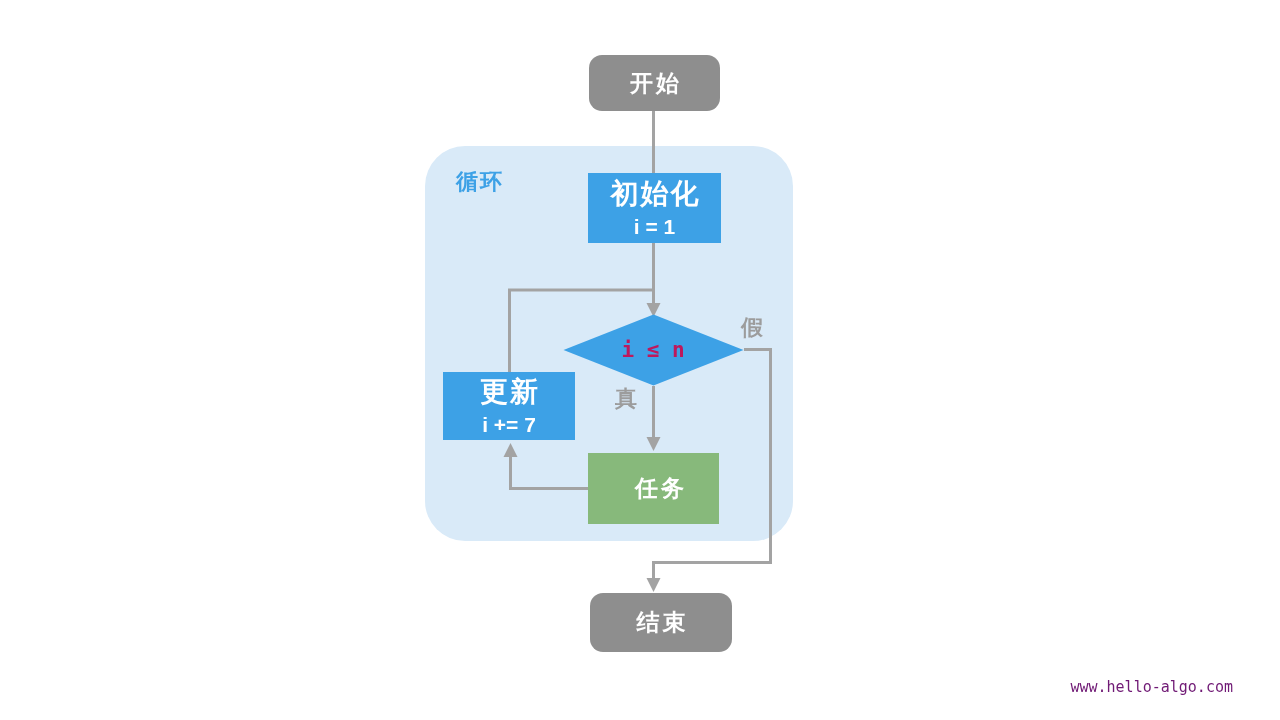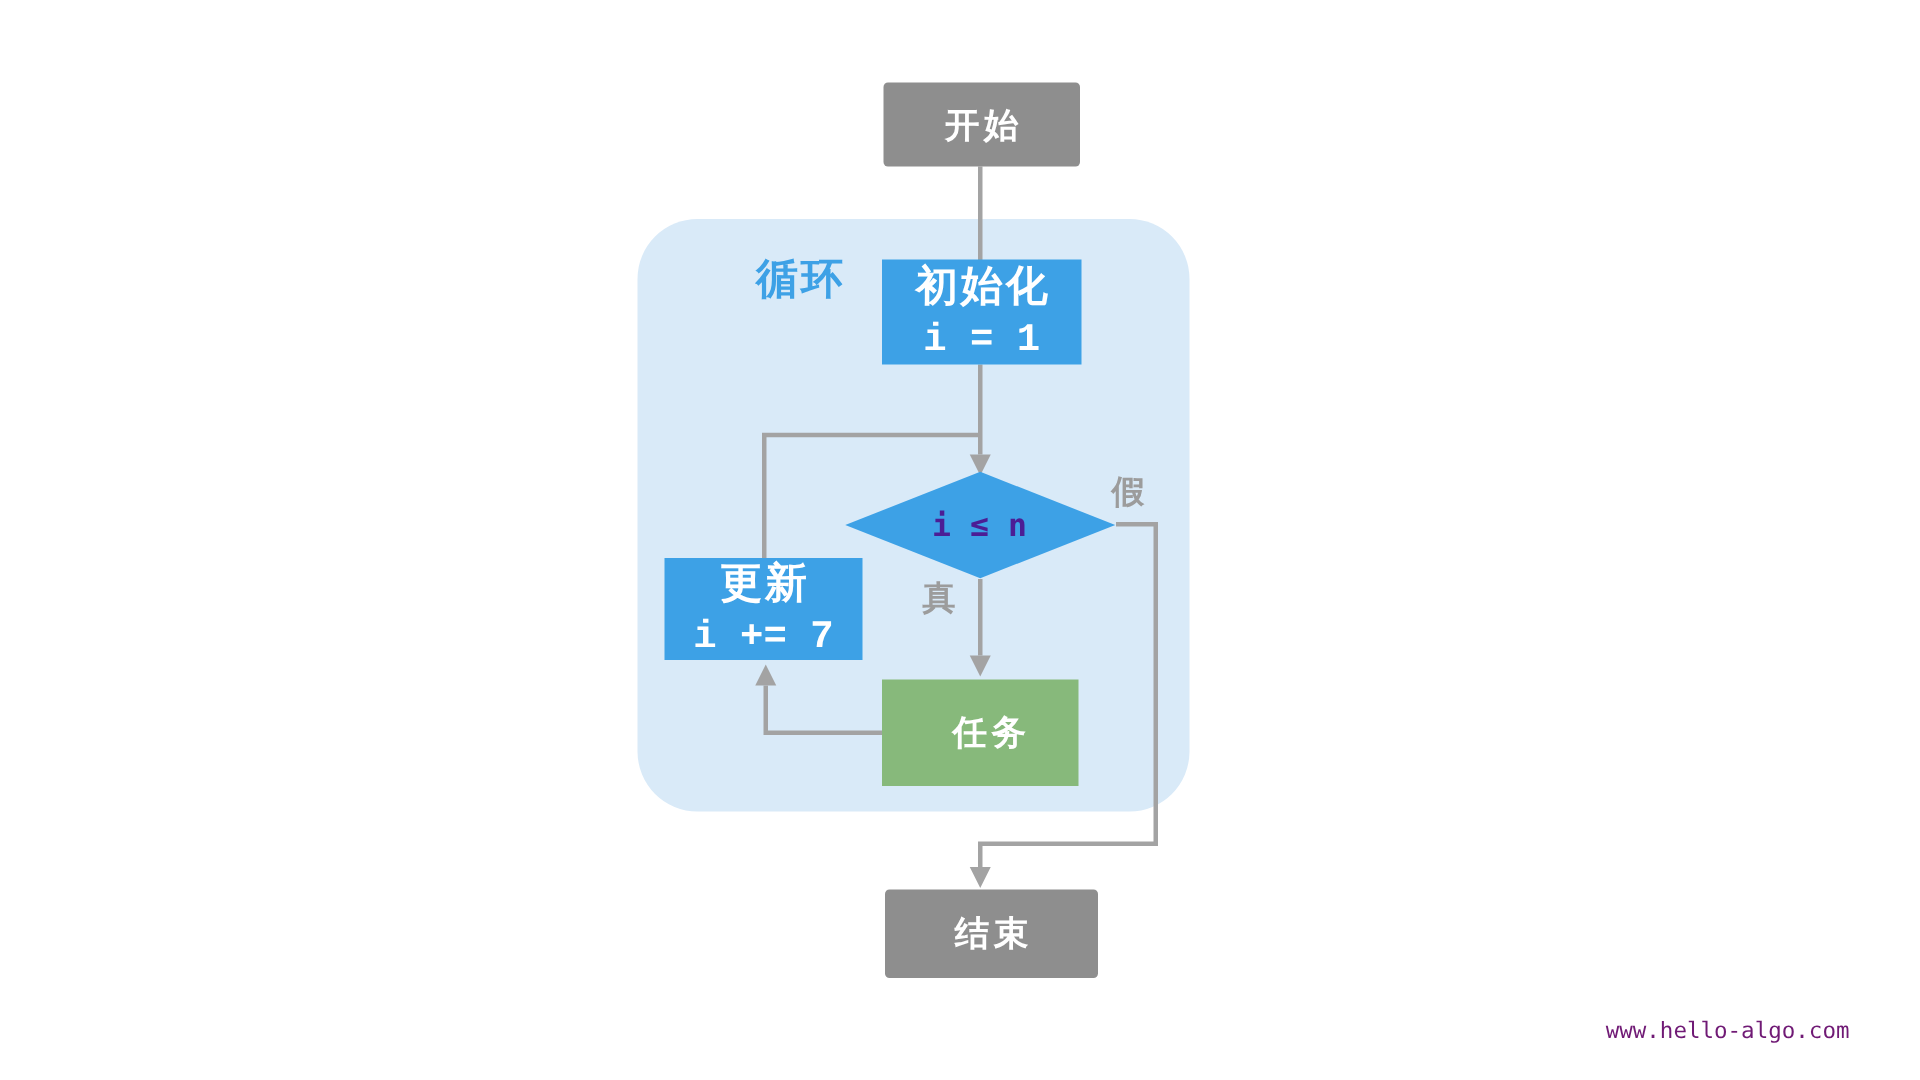--- a/index.html
+++ b/index.html
@@ -16,26 +16,25 @@
     position: absolute;
     left: 425px; top: 146px;
     width: 368px; height: 395px;
     background: #d9eaf8;
     border-radius: 40px;
     z-index: 0;
   }
   .loop-label {
     position: absolute;
     left: 456px; top: 167px;
-    font-size: 28px;
+    font-size: 22px;
     font-weight: 700;
     letter-spacing: 2px;
     color: #3da1e6;
     z-index: 2;
-    margin-left: 48px;
   }
 
   
   .flow-svg {
     position: absolute;
     left: 0; top: 0;
     width: 1280px; height: 720px;
     z-index: 1;
   }
   .connector { fill: none; stroke: #a3a3a3; stroke-width: 3px; }
@@ -48,21 +47,21 @@
     flex-direction: column;
     align-items: center;
     justify-content: center;
     color: #ffffff;
     z-index: 2;
     box-sizing: border-box;
     text-align: center;
   }
   .terminal {
     background: #8e8e8e;
-    border-radius: 3px;
+    border-radius: 13px;
     font-size: 23px;
     font-weight: 700;
     letter-spacing: 3px;
     padding-left: 3px; 
   }
   .node-start { left: 589px; top: 55px;  width: 131px; height: 56px; }
   .node-end   { left: 590px; top: 593px; width: 142px; height: 59px; }
 
   .process { background: #3da1e6; }
   .node-init   { left: 588px; top: 173px; width: 133px; height: 70px; }
@@ -79,35 +78,35 @@
   }
 
   .cjk-line {
     font-size: 28px;
     font-weight: 700;
     letter-spacing: 2px;
     line-height: 1.35;
     padding-left: 2px;
   }
   .code-line {
-    font-family: Liberation Mono, monospace;
-    font-size: 26px;
+    font-family: Liberation Sans, sans-serif;
+    font-size: 21px;
     font-weight: 700;
     line-height: 1.35;
   }
 
   
   .condition-label {
     position: absolute;
     left: 563px; top: 315px;
     width: 180px; height: 70px;
     display: flex;
     align-items: center;
     justify-content: center;
-    color: #4c1d95;
+    color: #be185d;
     font-family: "DejaVu Sans Mono", monospace;
     font-size: 21px;
     font-weight: 700;
     z-index: 2;
   }
 
   .branch-label {
     position: absolute;
     font-size: 22px;
     font-weight: 700;

